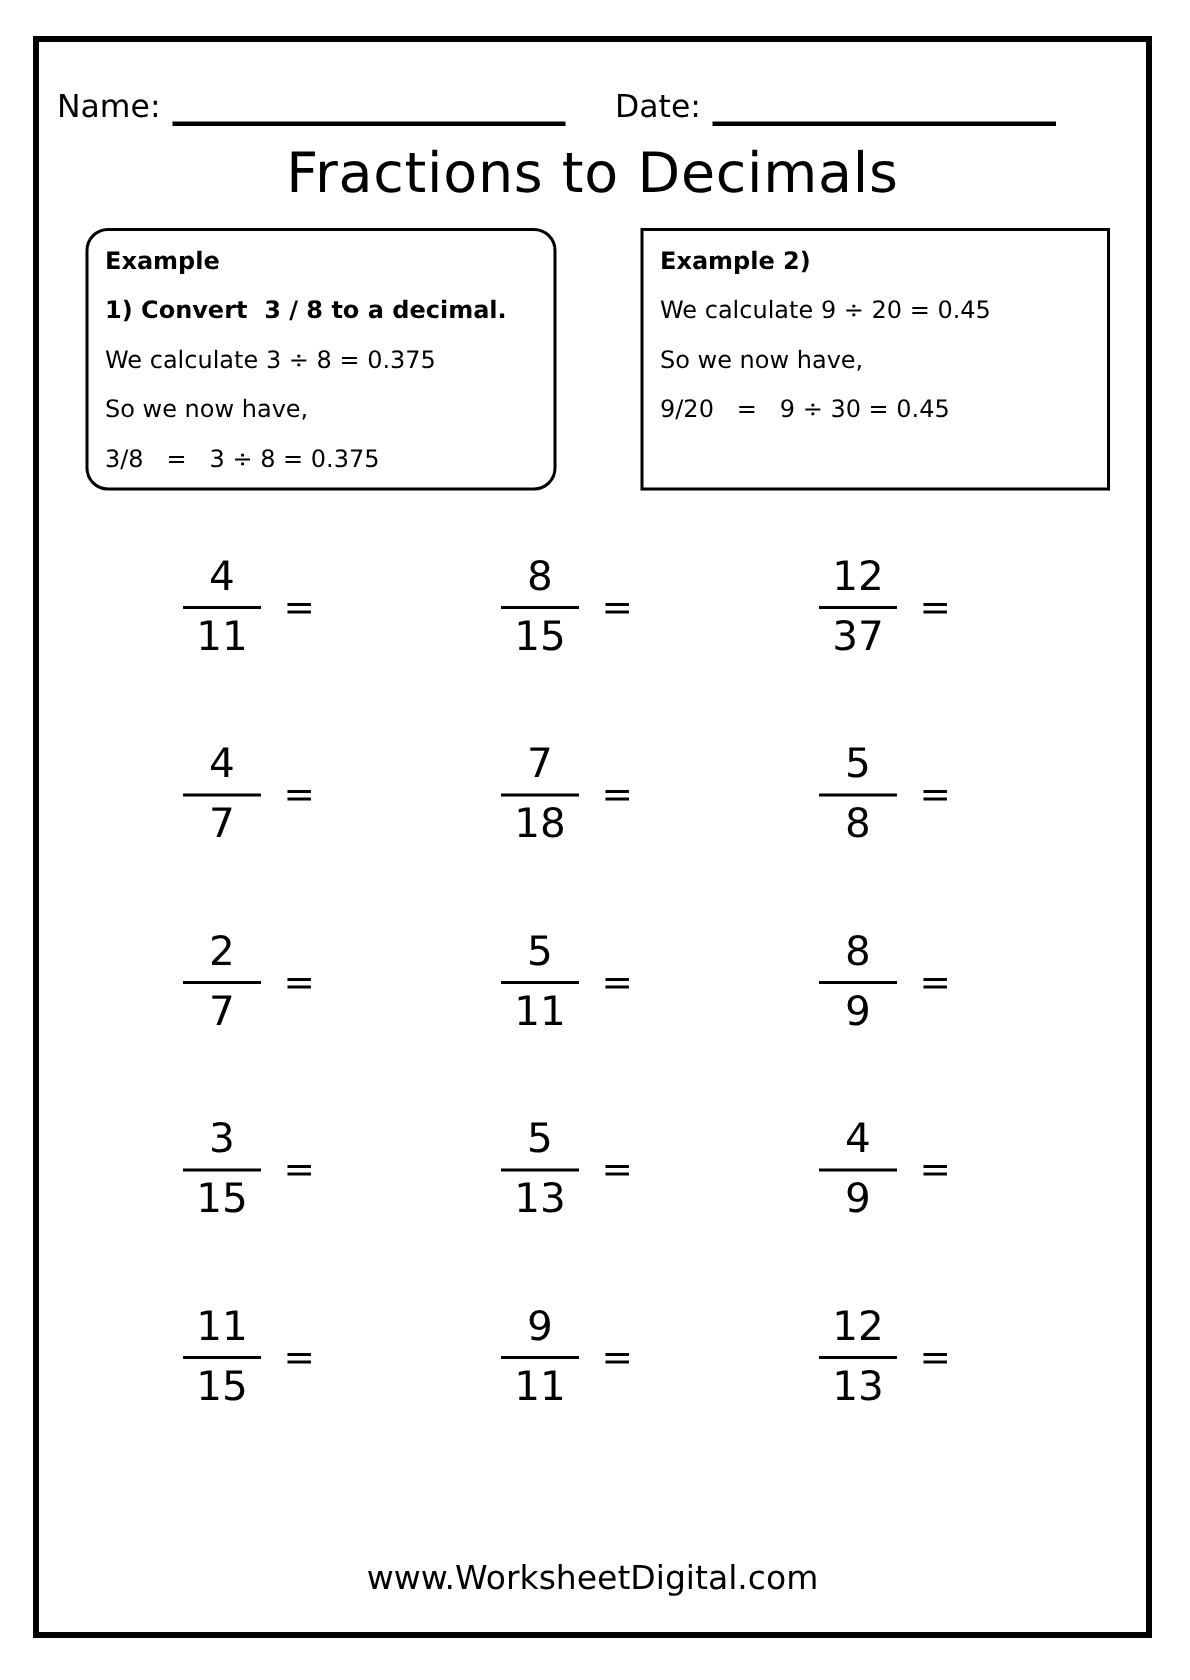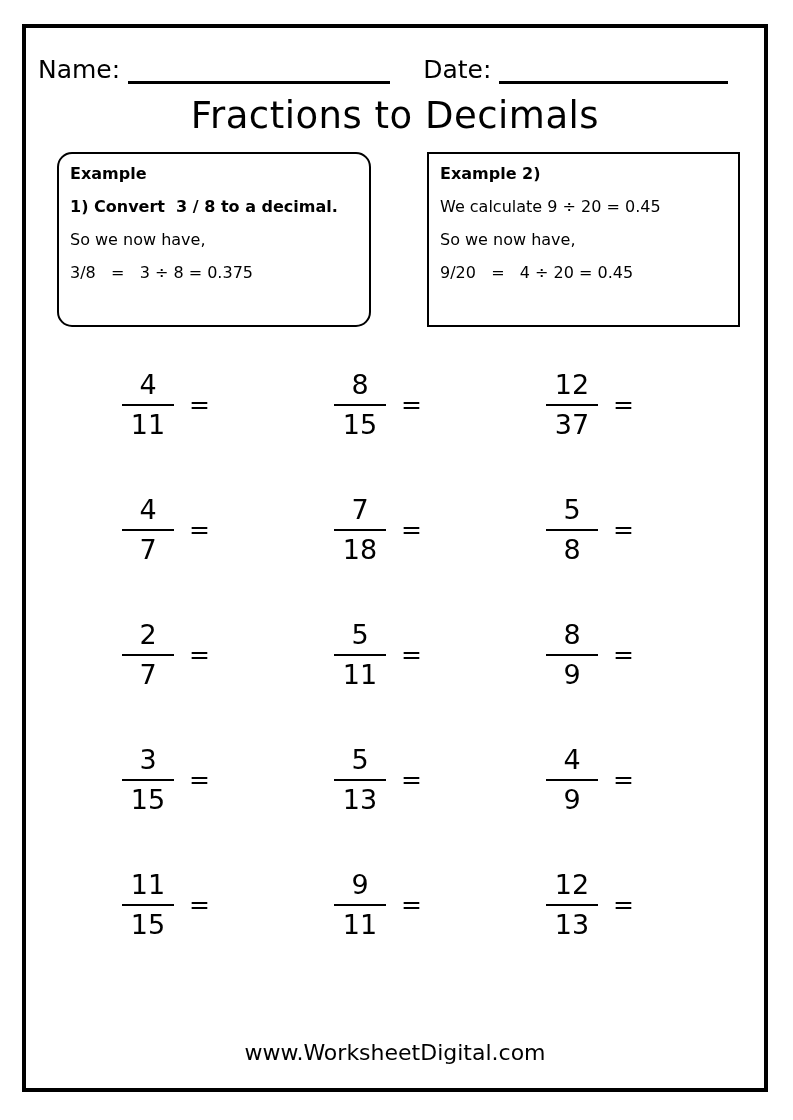--- a/index.html
+++ b/index.html
@@ -19,22 +19,22 @@
     position: absolute;
     left: 22px; top: 24px;
     width: 746px; height: 1068px;
     border: 4px solid #000000;
   }
   
   .header-row {
     position: absolute;
     left: 12px; top: 26px; right: 18px;
     display: flex;
-    align-items: flex-start;
-    font-size: 25px;
+    align-items: flex-end;
+    font-size: 21px;
     line-height: 1.25;
   }
   .blank-line {
     border-bottom: 3px solid #000000;
     height: 30px;
     flex: 0 0 auto;
   }
   .name-blank { width: 262px; margin-left: 8px; }
   .header-gap { width: 33px; flex: 0 0 auto; }
   .date-blank { width: 229px; margin-left: 8px; }
@@ -116,29 +116,30 @@
       <span class="header-gap"></span>
       <span>Date:</span>
       <span class="blank-line date-blank"></span>
     </div>
 
     <div class="title">Fractions to Decimals</div>
 
     <div class="example-box example-box-1">
       <div class="ex-line ex-bold">Example</div>
       <div class="ex-line ex-bold">1) Convert  3 / 8 to a decimal.</div>
+      <div class="ex-line">We calculate 3 ÷ 8 = 0.375</div>
       <div class="ex-line">So we now have,</div>
       <div class="ex-line">3/8   =   3 ÷ 8 = 0.375</div>
     </div>
 
     <div class="example-box example-box-2">
       <div class="ex-line ex-bold">Example 2)</div>
       <div class="ex-line">We calculate 9 ÷ 20 = 0.45</div>
       <div class="ex-line">So we now have,</div>
-      <div class="ex-line">9/20   =   4 ÷ 20 = 0.45</div>
+      <div class="ex-line">9/20   =   9 ÷ 30 = 0.45</div>
     </div>
 
     <div class="problems">
 
       <div class="problem-cell">
         <span class="fraction">
           <span class="numer">4</span>
           <span class="frac-bar"></span>
           <span class="denom">11</span>
         </span>

